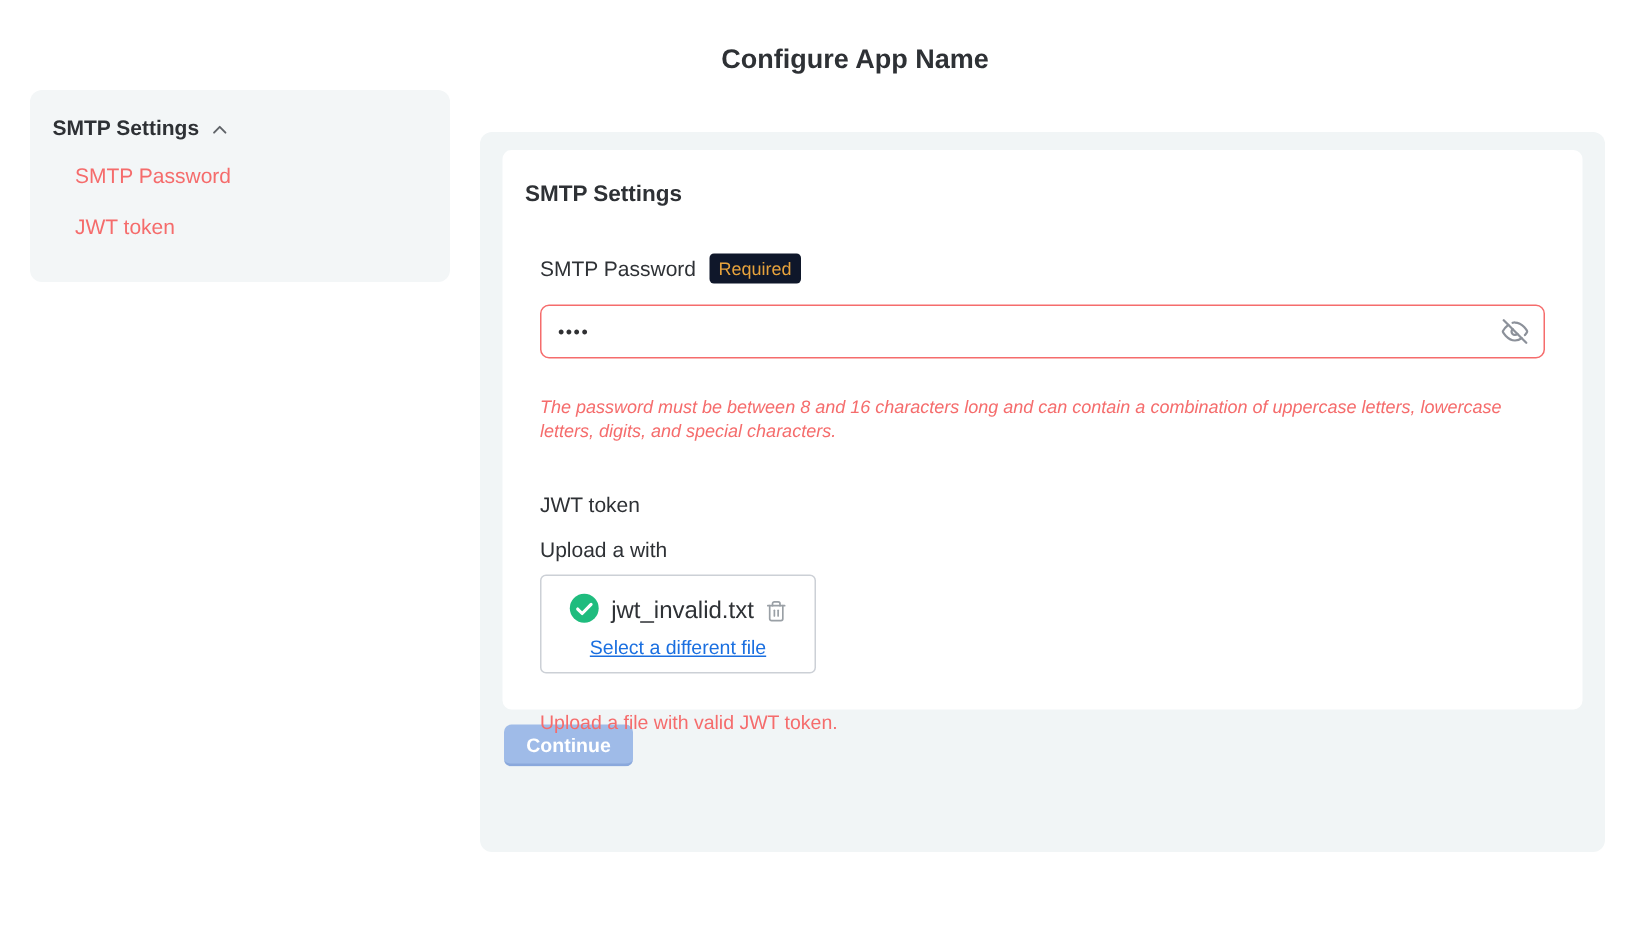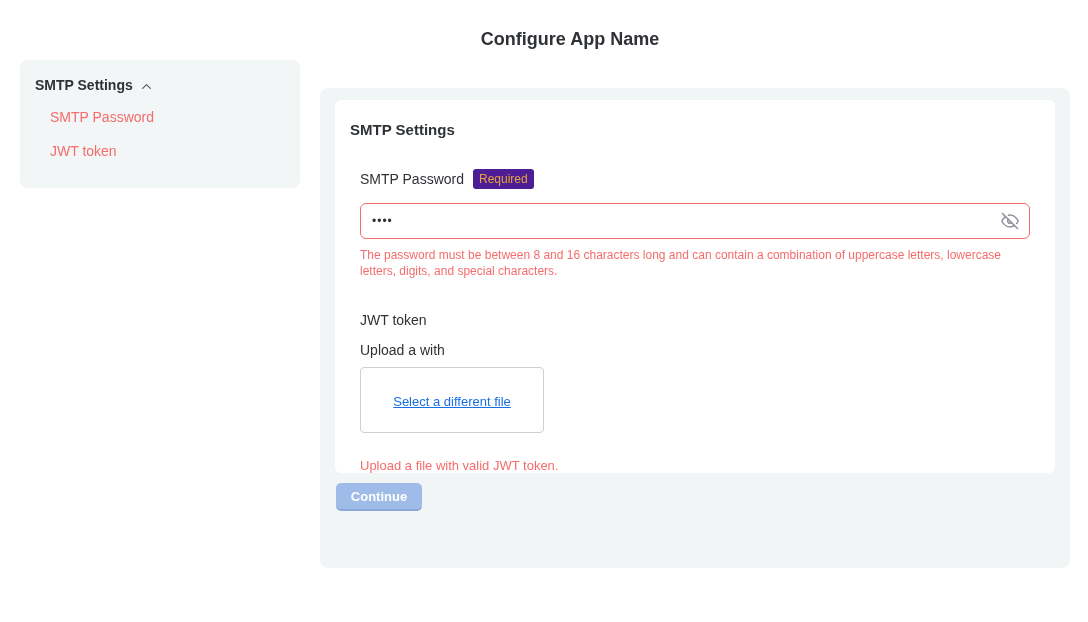--- a/index.html
+++ b/index.html
@@ -48,58 +48,58 @@
     width: 720px; height: 373px;
     background: #ffffff; border-radius: 6px;
     padding: 21px 25px 0 15px;
   }
   .card-title { margin: 0; font-size: 15px; font-weight: bold; color: #2e3135; }
   .fields { margin-left: 10px; margin-top: 31px; }
 
   .label-row { display: flex; align-items: center; gap: 9px; }
   .field-label { font-size: 14px; color: #2e3135; }
   .badge-required {
-    background: #4c1d95; color: #e6a23c;
+    background: #0f172a; color: #e6a23c;
     font-size: 12px; padding: 3px 6px; border-radius: 3px;
   }
 
   .input-wrap { position: relative; width: 670px; margin-top: 14px; }
   .pw-input {
     width: 670px; height: 36px;
     border: 1px solid #f56c6c; border-radius: 6px;
     padding: 0 40px 0 11px;
     font-family: "Liberation Sans", sans-serif;
     font-size: 12px; letter-spacing: 1px; color: #303133;
     outline: none; background: #fff;
   }
   .eye-btn {
     position: absolute; right: 11px; top: 9px;
     width: 18px; height: 18px; cursor: pointer; display: inline-flex;
   }
 
   .error-text { color: #f56c6c; }
   .helper-text {
-    margin: 8px 0 0; font-size: 12px; line-height: 16px; max-width: 668px;
+    margin: 24px 0 0; font-size: 12px; line-height: 16px; max-width: 668px; font-style: italic;
   }
 
   .jwt-label { margin-top: 33px; font-size: 14px; color: #2e3135; }
   .upload-label { margin-top: 14px; font-size: 14px; color: #2e3135; }
 
   .upload-box {
     margin-top: 9px; width: 184px; height: 66px;
     border: 1px solid #ccd0d6; border-radius: 4px;
     text-align: center; padding-top: 11px;
   }
   .file-row {
     display: flex; align-items: center; justify-content: center; gap: 7px;
   }
   .file-name { font-size: 16px; color: #2e3135; }
   .trash-btn { display: inline-flex; cursor: pointer; margin-top: -2px; }
   .select-link {
-    display: inline-block; margin-top: 15px;
+    display: inline-block; margin-top: 3px;
     font-size: 13px; color: #1a6fe0; text-decoration: underline; cursor: pointer;
   }
   .upload-hint { margin: 25px 0 0; font-size: 13px; }
 
   .footer-error { margin: 22px 0 0 1px; font-size: 13px; }
   .continue-btn {
     display: block; margin: 10px 0 0 1px;
     width: 86px; height: 28px;
     background: #9fbbe8; color: #ffffff;
     font-family: "Liberation Sans", sans-serif;
@@ -147,20 +147,37 @@
           </svg>
         </span>
       </div>
 
       <p class="helper-text error-text">The password must be between 8 and 16 characters long and can contain a combination of uppercase letters, lowercase letters, digits, and special characters.</p>
 
       <div class="jwt-label">JWT token</div>
       <div class="upload-label">Upload a with</div>
 
       <div class="upload-box">
+        <div class="file-row">
+          <span>
+            <svg width="21" height="21" viewBox="0 0 24 24">
+                <circle cx="12" cy="12" r="11" fill="#1fbc7e"></circle>
+                <polyline points="7 12.6 10.4 16 17.2 9" fill="none" stroke="#ffffff" stroke-width="2.4" stroke-linecap="round" stroke-linejoin="round"></polyline>
+              </svg>
+          </span>
+          <span class="file-name">jwt_invalid.txt</span>
+          <span class="trash-btn">
+            <svg width="15" height="17" viewBox="0 0 24 24" fill="none" stroke="#9aa0a6" stroke-width="1.8" stroke-linecap="round" stroke-linejoin="round">
+              <polyline points="3 6 5 6 21 6"></polyline>
+              <path d="M19 6v14a2 2 0 0 1-2 2H7a2 2 0 0 1-2-2V6m3 0V4a2 2 0 0 1 2-2h4a2 2 0 0 1 2 2v2"></path>
+              <line x1="10" y1="11" x2="10" y2="17"></line>
+              <line x1="14" y1="11" x2="14" y2="17"></line>
+            </svg>
+          </span>
+        </div>
         <a class="select-link">Select a different file</a>
       </div>
 
       <p class="upload-hint error-text">Upload a file with valid JWT token.</p>
     </div>
   </section>
 
   <button class="continue-btn" disabled="">Continue</button>
 </main>
 

